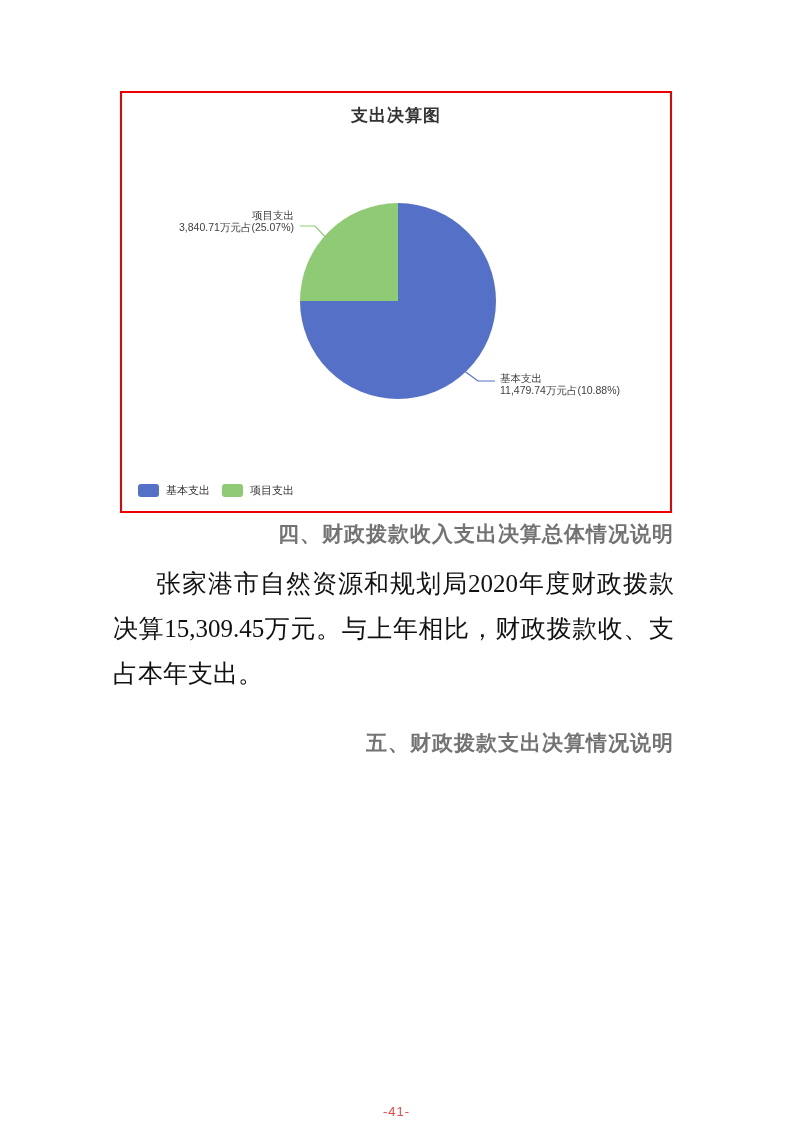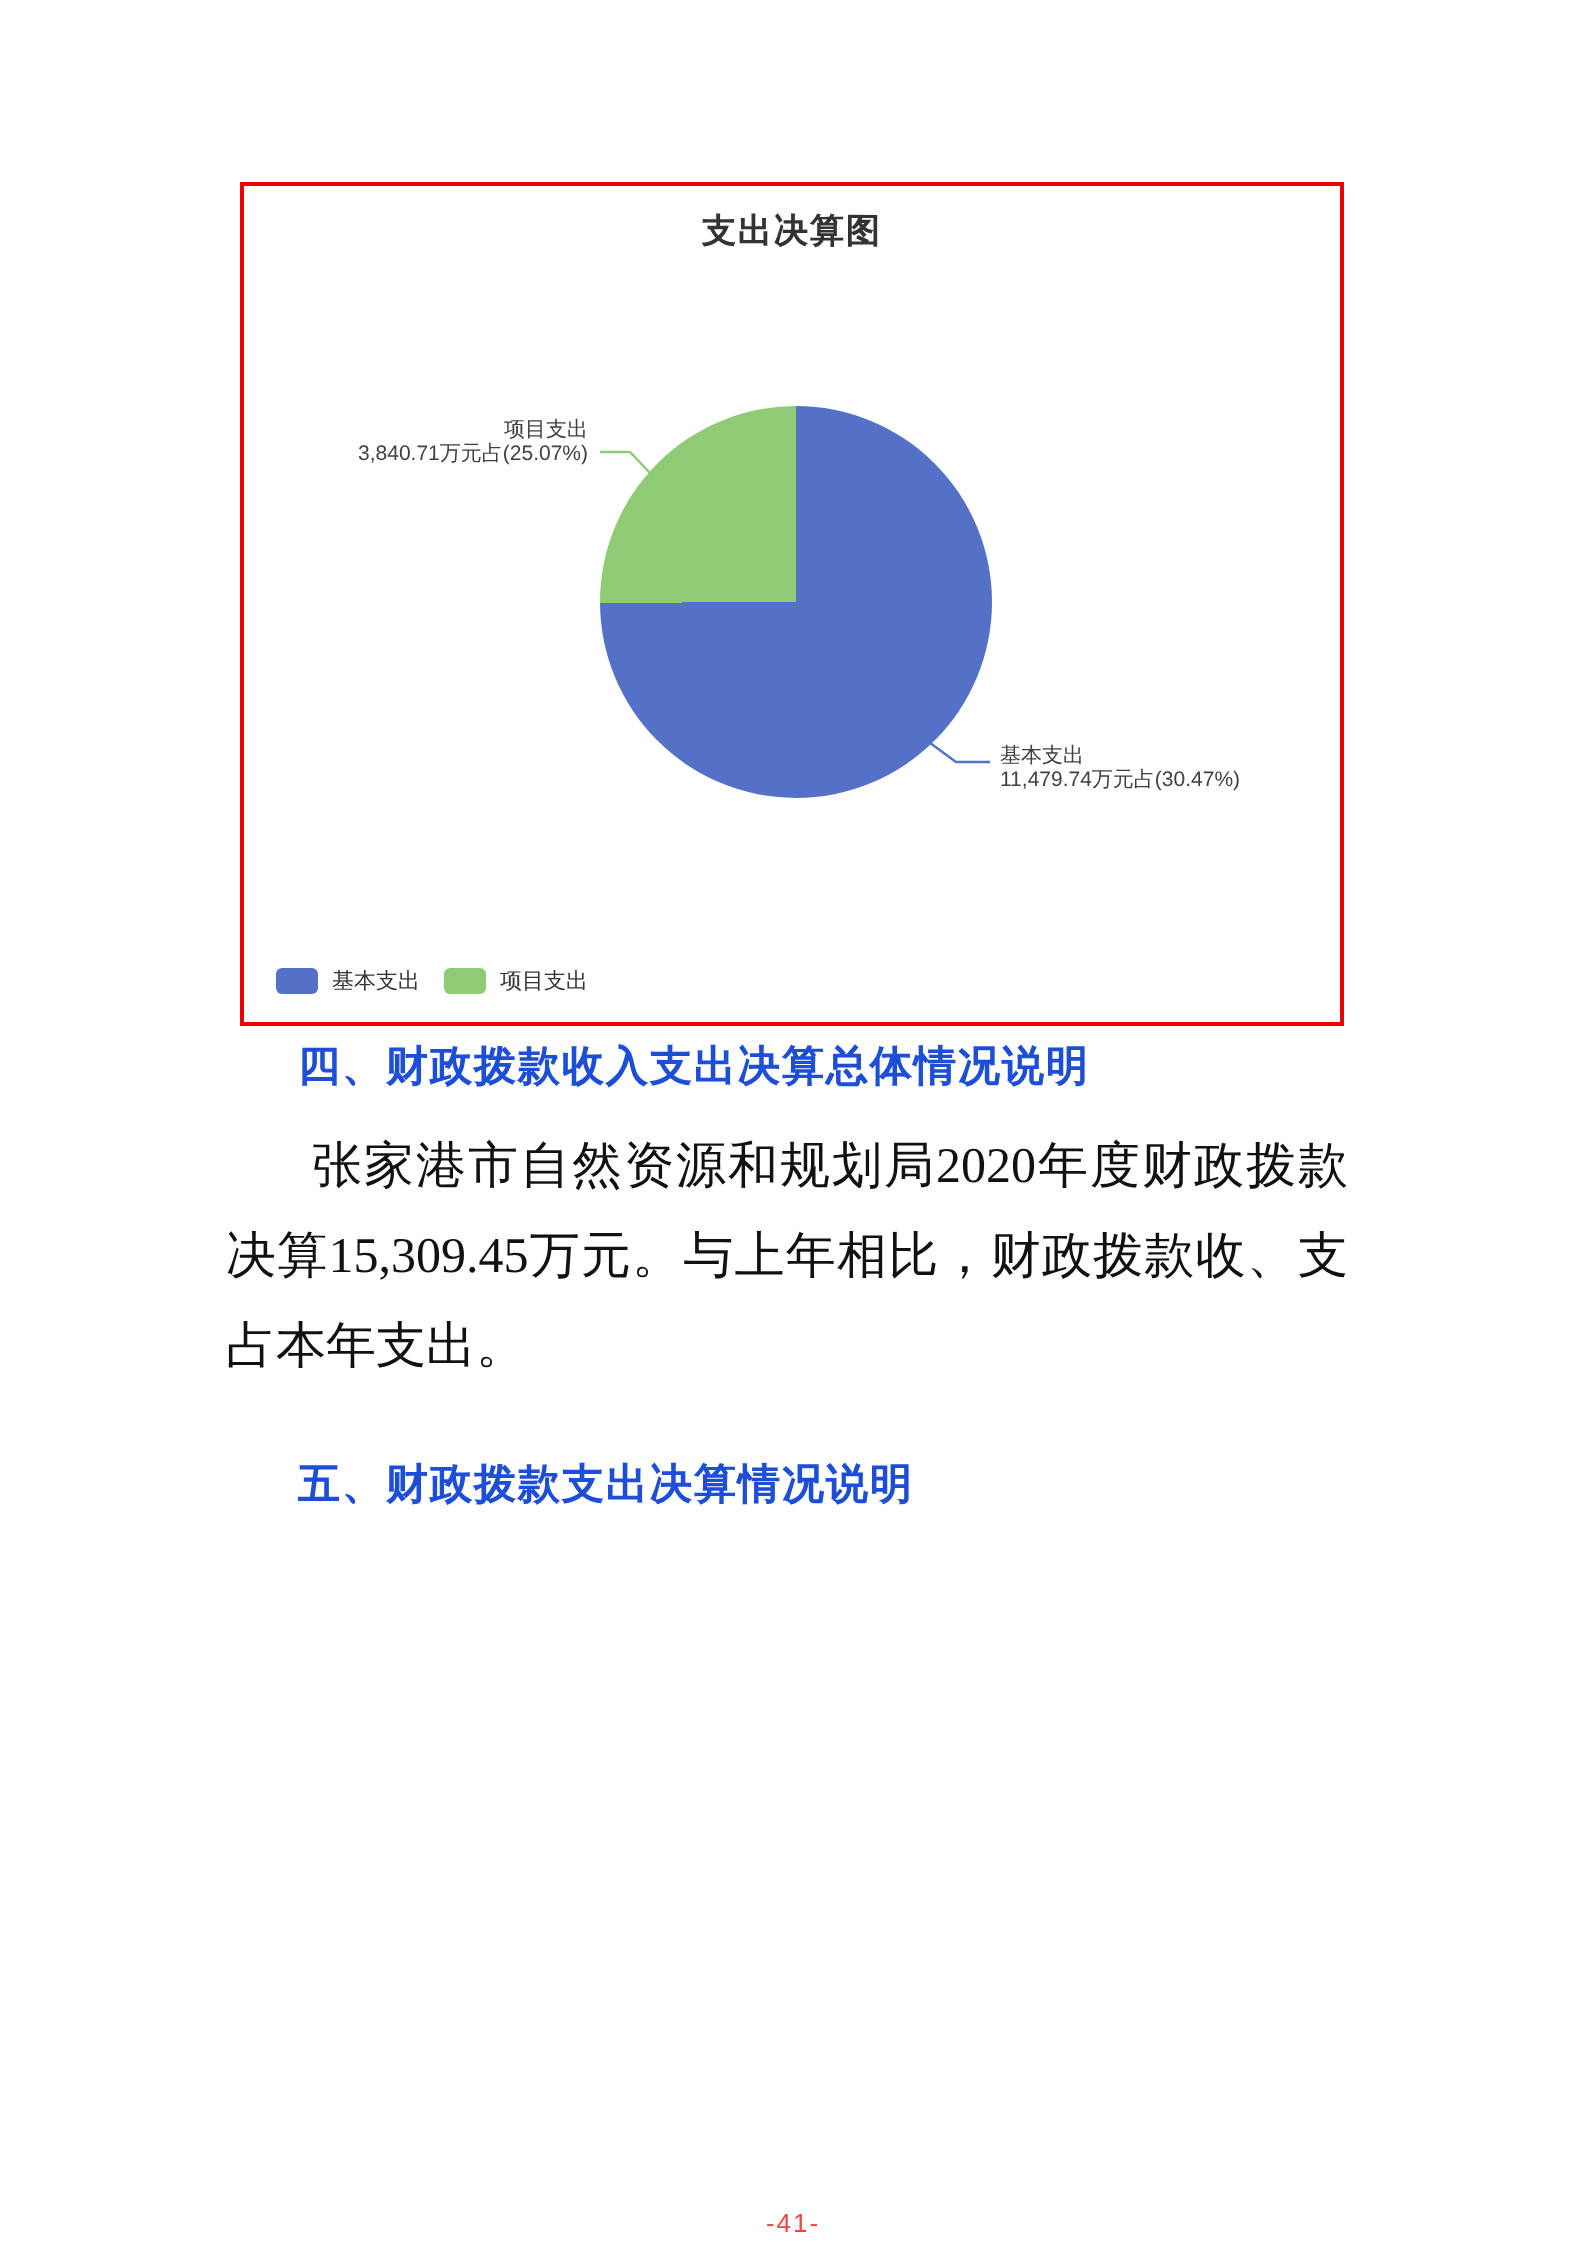--- a/index.html
+++ b/index.html
@@ -76,22 +76,23 @@
   .heading {
     position: absolute;
     left: 113px;
     width: 561px;
     padding-left: 36px;
     line-height: 30px;
     font-family: "Liberation Sans", sans-serif;
     font-size: 21px;
     font-weight: bold;
     letter-spacing: 1px;
-    color: #1d4ed8;
+    color: #737373;
     white-space: nowrap;
+    text-align: right;
   }
   .para {
     position: absolute;
     left: 113px;
     width: 561px;
   }
   .line {
     height: 45px;
     line-height: 45px;
     font-family: "Liberation Serif", "DejaVu Serif", serif;
@@ -130,21 +131,21 @@
       <polyline id="leader-right" points="341,277 356,288 373,288" fill="none" stroke-width="1.2" stroke="#5571c7"></polyline>
     </svg>
 
     <div class="callout callout-left">
       <div>项目支出</div>
       <div>3,840.71万元占(25.07%)</div>
     </div>
 
     <div class="callout callout-right">
       <div>基本支出</div>
-      <div>11,479.74万元占(30.47%)</div>
+      <div>11,479.74万元占(10.88%)</div>
     </div>
 
     <div class="legend">
       <div class="legend-item">
         <span class="swatch" id="swatch-0" style="background: rgb(85, 113, 199);"></span>
         <span>基本支出</span>
       </div>
       <div class="legend-item">
         <span class="swatch" id="swatch-1" style="background: rgb(143, 203, 117);"></span>
         <span>项目支出</span>

